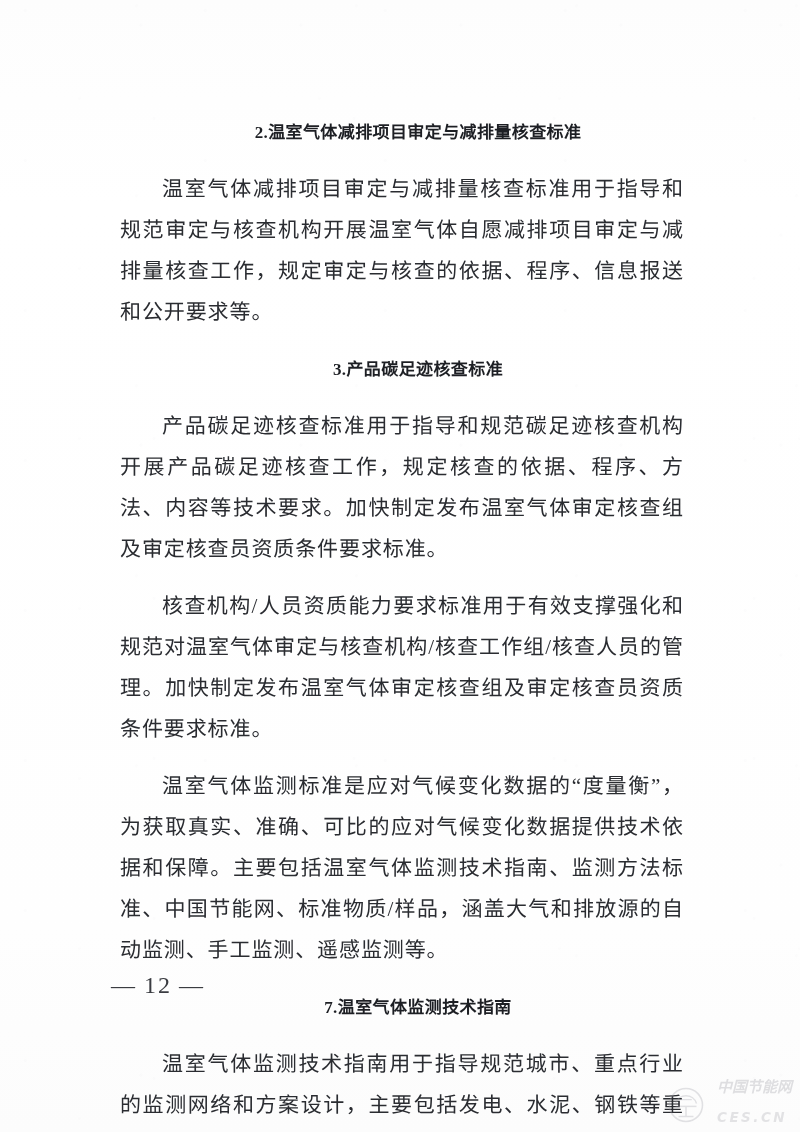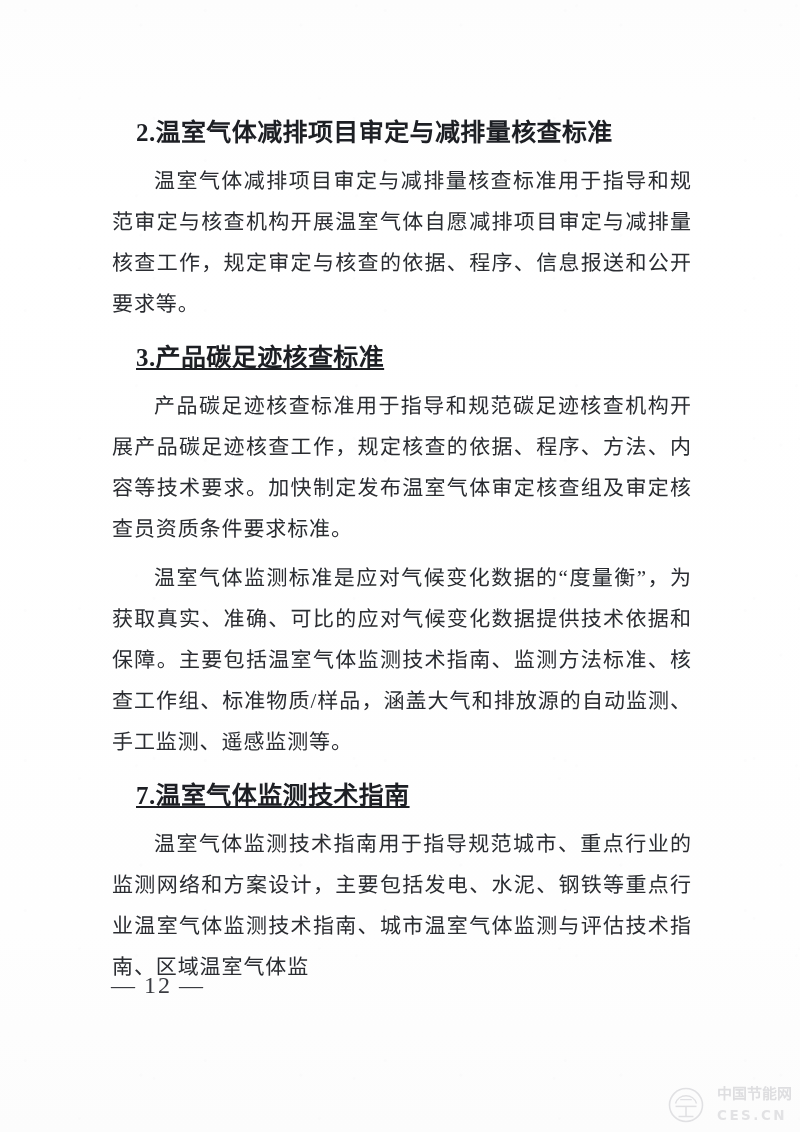--- a/index.html
+++ b/index.html
@@ -41,103 +41,106 @@
   .content {
     position: absolute;
     left: 104px;
     top: 112px;
     width: 596px;
   }
 
   
   .heading {
     font-weight: bold;
-    font-size: 25px;
+    font-size: 17px;
     line-height: 41px;
     letter-spacing: .4px;
     text-indent: 32px;
     color: #1d1f24;
     margin: 0;
     white-space: nowrap;
+    text-align: center;
   }
-  .heading.pre-gap { margin-top: 12px; text-decoration: underline; }
+  .heading.pre-gap { margin-top: 12px; }
 
   
   .para {
     font-size: 21px;
     line-height: 41px;
     letter-spacing: .9px;
     text-indent: 42px;
     text-align: justify;
     text-justify: inter-character;
     color: #2a2c31;
-    margin: 8px;
+    margin: 16px;
   }
 
   
   .page-number {
     position: absolute;
     left: 104px;
     top: 972px;
     font-size: 24px;
     letter-spacing: 2px;
     color: #3a3c41;
     font-family: "Liberation Serif", serif;
   }
   .page-number .dash { margin: 0 7px; }
 
   
   .watermark {
     position: absolute;
     right: 8px;
     bottom: 8px;
     display: flex;
-    align-items: center;
+    align-items: flex-end;
     gap: 12px;
     opacity: .30;
     pointer-events: none;
+    font-style: italic;
   }
   .watermark .mark { display: block; }
   .watermark .wm-text {
     display: flex;
     flex-direction: column;
     line-height: 1;
   }
   .watermark .wm-cn {
     font-size: 15px;
     font-weight: bold;
     color: #9a9aa2;
     letter-spacing: 0px;
     font-family: "DejaVu Sans", sans-serif;
   }
   .watermark .wm-en {
     font-size: 13.5px;
     font-weight: bold;
     color: #a8a8b0;
     letter-spacing: 2.5px;
-    margin-top: 7px;
+    margin-top: 16px;
     font-family: "DejaVu Sans", sans-serif;
   }
 </style>
 </head>
 <body>
 
 <div class="page">
   <div class="scan-noise"></div>
 
   <div class="content">
 
     <h3 class="heading">2.温室气体减排项目审定与减排量核查标准</h3>
     <p class="para">温室气体减排项目审定与减排量核查标准用于指导和规范审定与核查机构开展温室气体自愿减排项目审定与减排量核查工作，规定审定与核查的依据、程序、信息报送和公开要求等。</p>
 
     <h3 class="heading pre-gap">3.产品碳足迹核查标准</h3>
     <p class="para">产品碳足迹核查标准用于指导和规范碳足迹核查机构开展产品碳足迹核查工作，规定核查的依据、程序、方法、内容等技术要求。加快制定发布温室气体审定核查组及审定核查员资质条件要求标准。</p>
 
+    <p class="para">核查机构/人员资质能力要求标准用于有效支撑强化和规范对温室气体审定与核查机构/核查工作组/核查人员的管理。加快制定发布温室气体审定核查组及审定核查员资质条件要求标准。</p>
 
-    <p class="para">温室气体监测标准是应对气候变化数据的“度量衡”，为获取真实、准确、可比的应对气候变化数据提供技术依据和保障。主要包括温室气体监测技术指南、监测方法标准、核查工作组、标准物质/样品，涵盖大气和排放源的自动监测、手工监测、遥感监测等。</p>
+    <p class="para">温室气体监测标准是应对气候变化数据的“度量衡”，为获取真实、准确、可比的应对气候变化数据提供技术依据和保障。主要包括温室气体监测技术指南、监测方法标准、中国节能网、标准物质/样品，涵盖大气和排放源的自动监测、手工监测、遥感监测等。</p>
 
     <h3 class="heading pre-gap">7.温室气体监测技术指南</h3>
     <p class="para">温室气体监测技术指南用于指导规范城市、重点行业的监测网络和方案设计，主要包括发电、水泥、钢铁等重点行业温室气体监测技术指南、城市温室气体监测与评估技术指南、区域温室气体监</p>
 
   </div>
 
   <div class="page-number">
     <span class="dash">—</span><span>12</span><span class="dash">—</span>
   </div>
 

